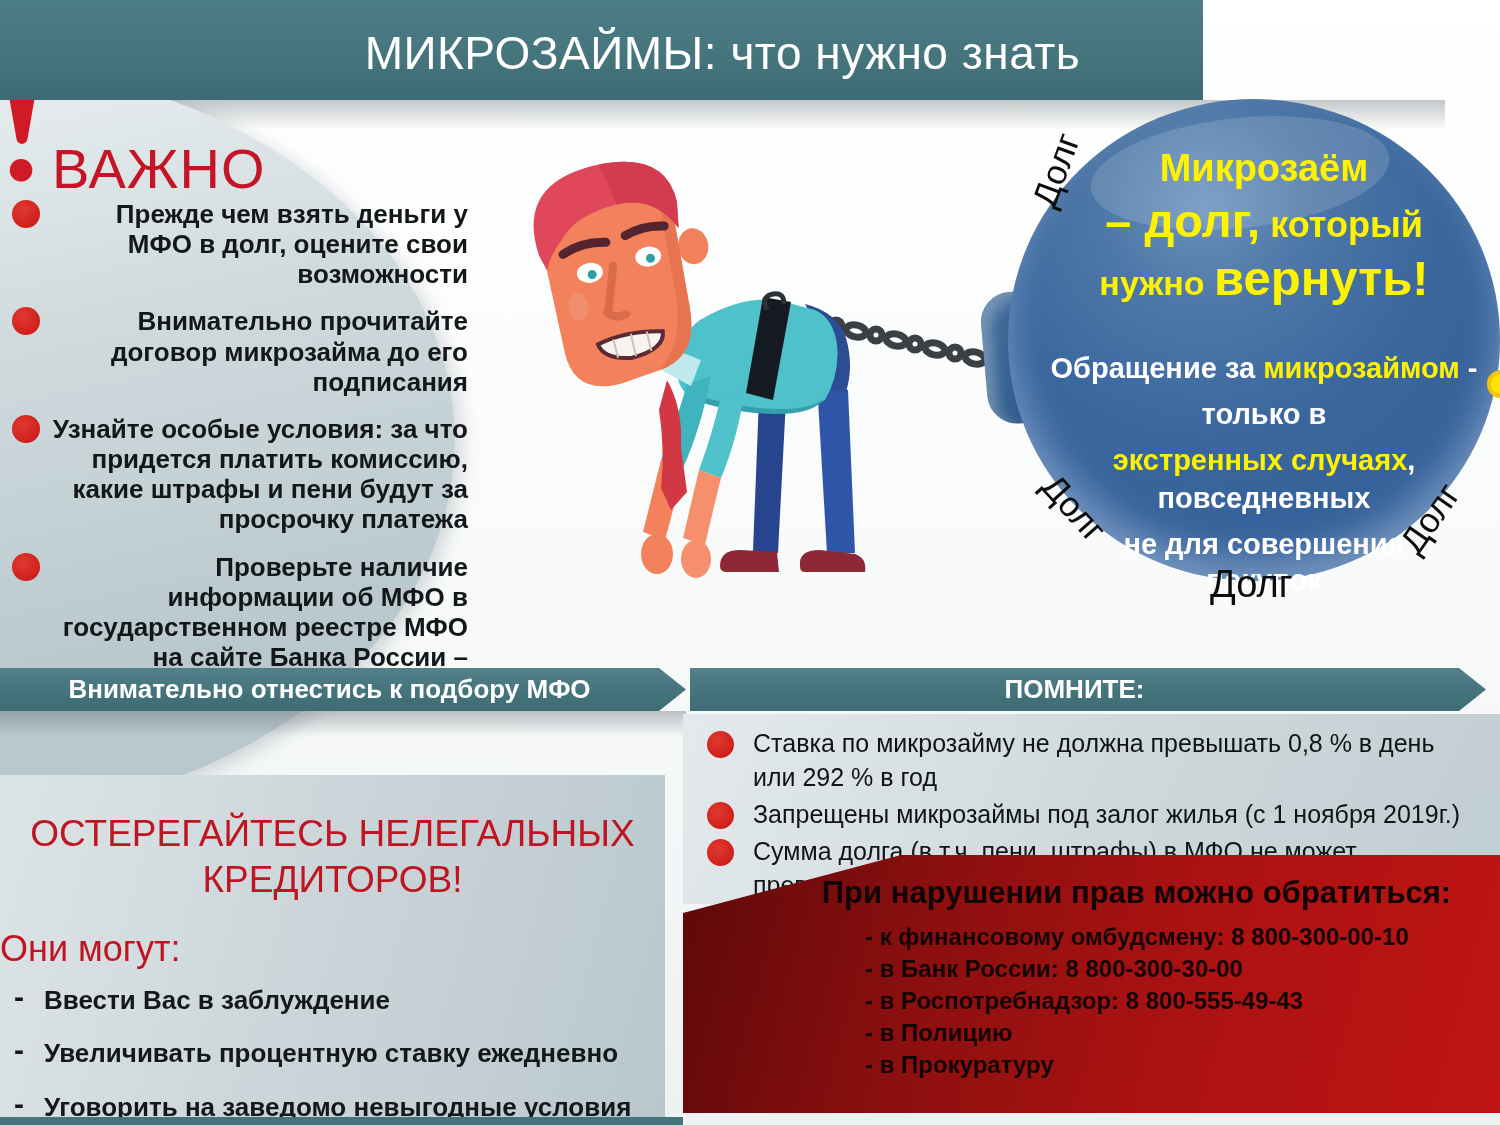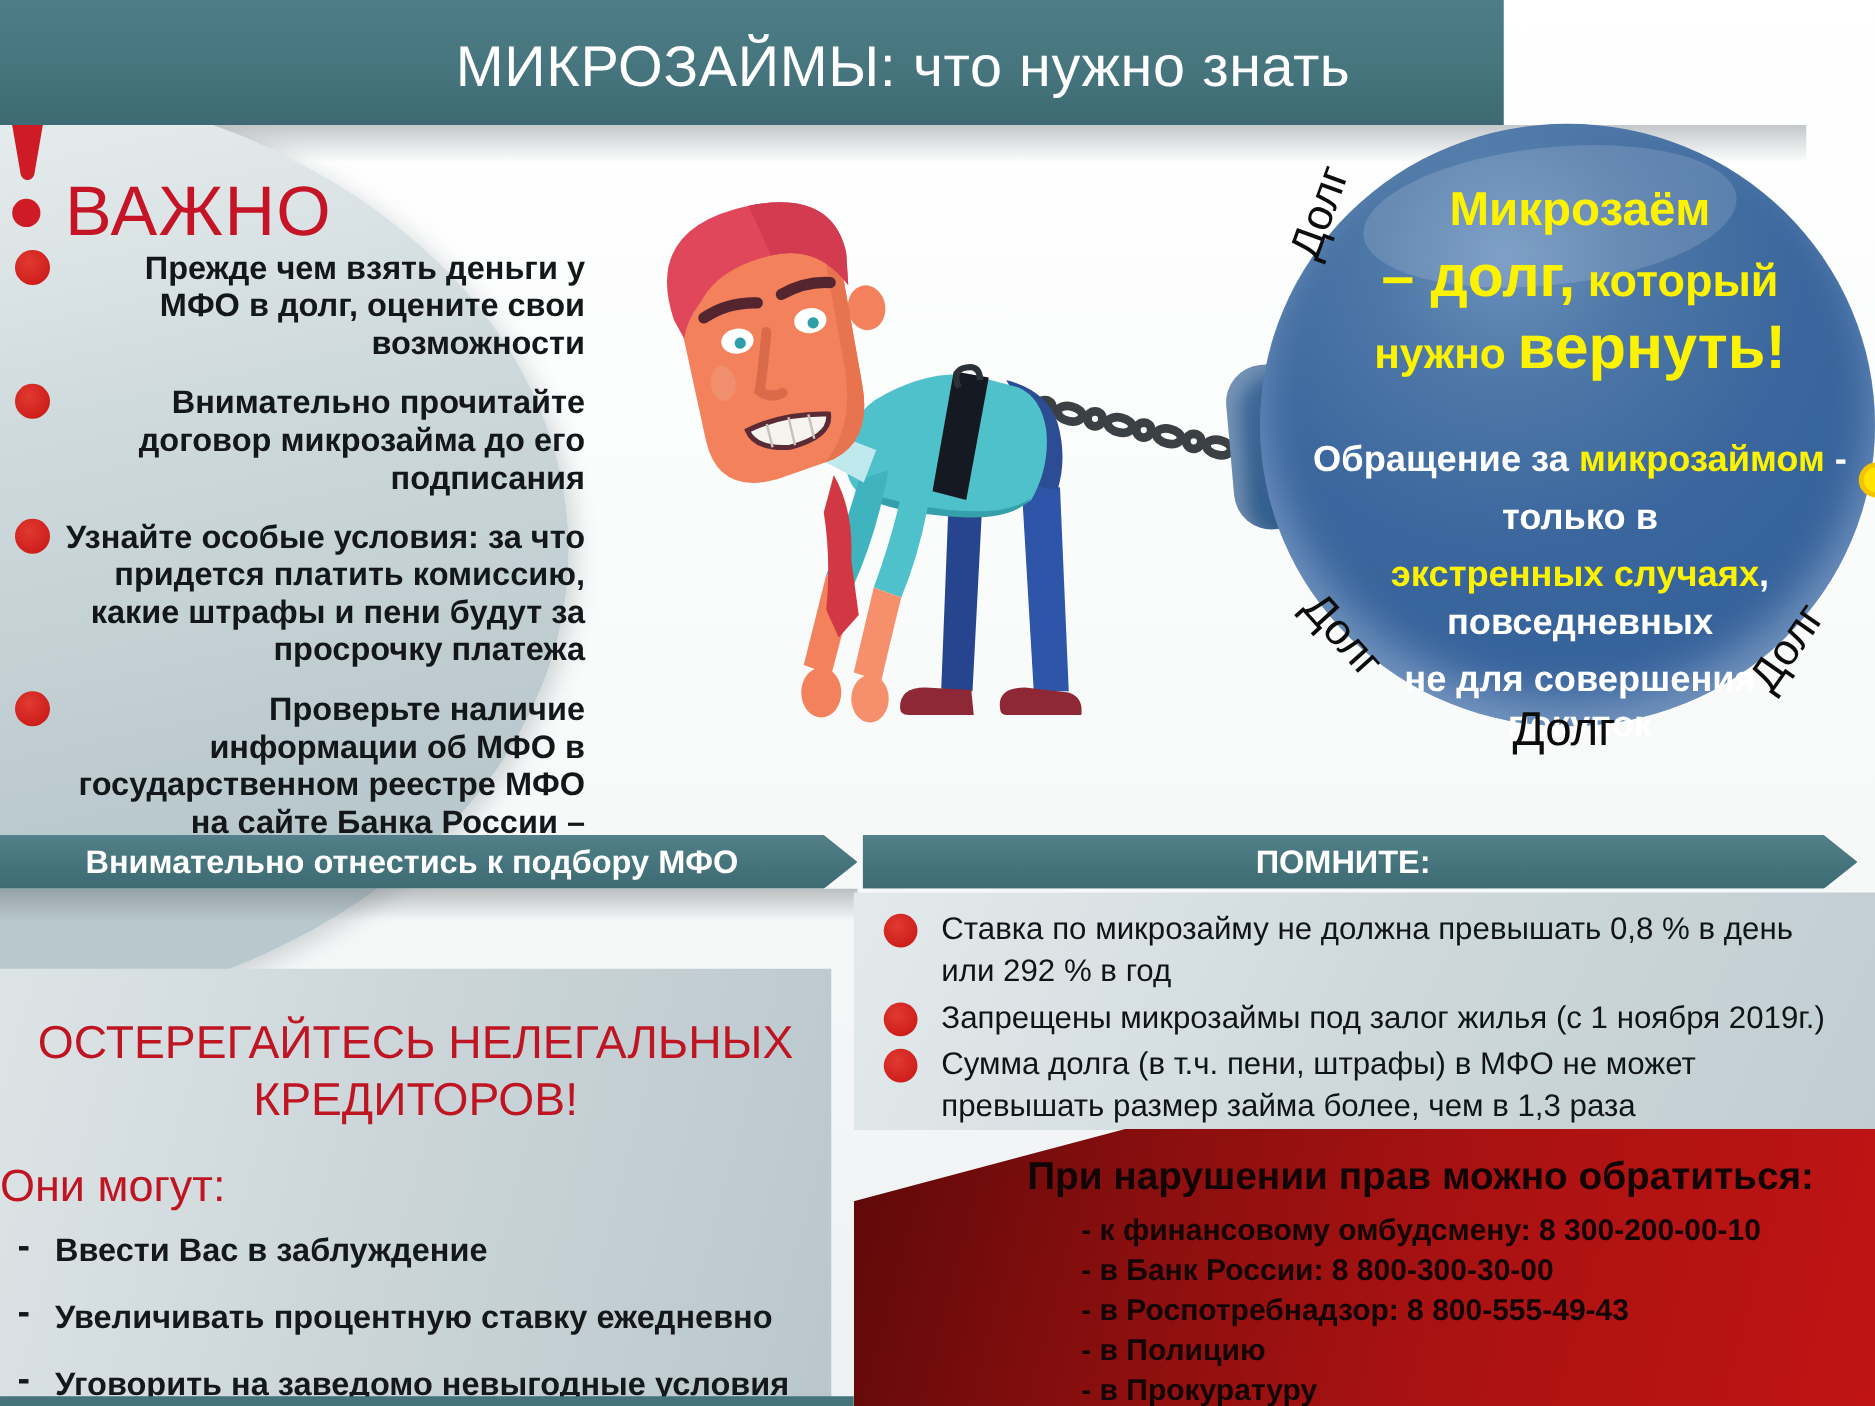--- a/index.html
+++ b/index.html
@@ -107,21 +107,21 @@
   .rem-item {
     position:relative; padding-left:52px; margin-bottom:3px;
     font-size:25px; color:#101416; line-height:1.36;
   }
   .rem-item .dot {
     position:absolute; left:6px; top:5px; width:27px; height:27px; border-radius:50%;
     background:radial-gradient(circle at 40% 35%,#e03a30 0%,#cf1f1c 70%,#b31512 100%);
   }
   
   .violation {
-    position:absolute; left:683px; top:903px; width:817px; height:222px; z-index:2;
+    position:absolute; left:683px; top:855px; width:817px; height:258px; z-index:2;
     clip-path:polygon(0 58px,218px 0,100% 0,100% 100%,0 100%);
     background:linear-gradient(105deg,#5e0909 0%,#8c0f0f 30%,#ab1212 60%,#c01414 100%);
   }
   .viol-title {
     margin-top:20px; padding-left:90px; text-align:center;
     font-size:31px; font-weight:700; color:#120404;
   }
   .viol-list { margin-top:10px; margin-left:182px; }
   .viol-item { font-size:24px; font-weight:700; color:#140505; line-height:1.33; }
   
@@ -282,21 +282,21 @@
       <div class="rem-item">
         <span class="dot"></span>
         <span>Сумма долга (в т.ч. пени, штрафы) в МФО не может превышать размер займа более, чем в 1,3 раза</span>
       </div>
     </div>
   </div>
 
   <div class="violation">
     <div class="viol-title">При нарушении прав можно обратиться:</div>
     <div class="viol-list">
-      <div class="viol-item">- к финансовому омбудсмену: 8 300-200-00-10</div>
+      <div class="viol-item">- к финансовому омбудсмену: 8 800-300-00-10</div>
       <div class="viol-item">- в Банк России: 8 800-300-30-00</div>
       <div class="viol-item">- в Роспотребнадзор: 8 800-555-49-43</div>
       <div class="viol-item">- в Полицию</div>
       <div class="viol-item">- в Прокуратуру</div>
     </div>
   </div>
 
   <div class="beware">
     <div class="beware-title">ОСТЕРЕГАЙТЕСЬ НЕЛЕГАЛЬНЫХ КРЕДИТОРОВ!</div>
     <div class="beware-sub">Они могут:</div>

